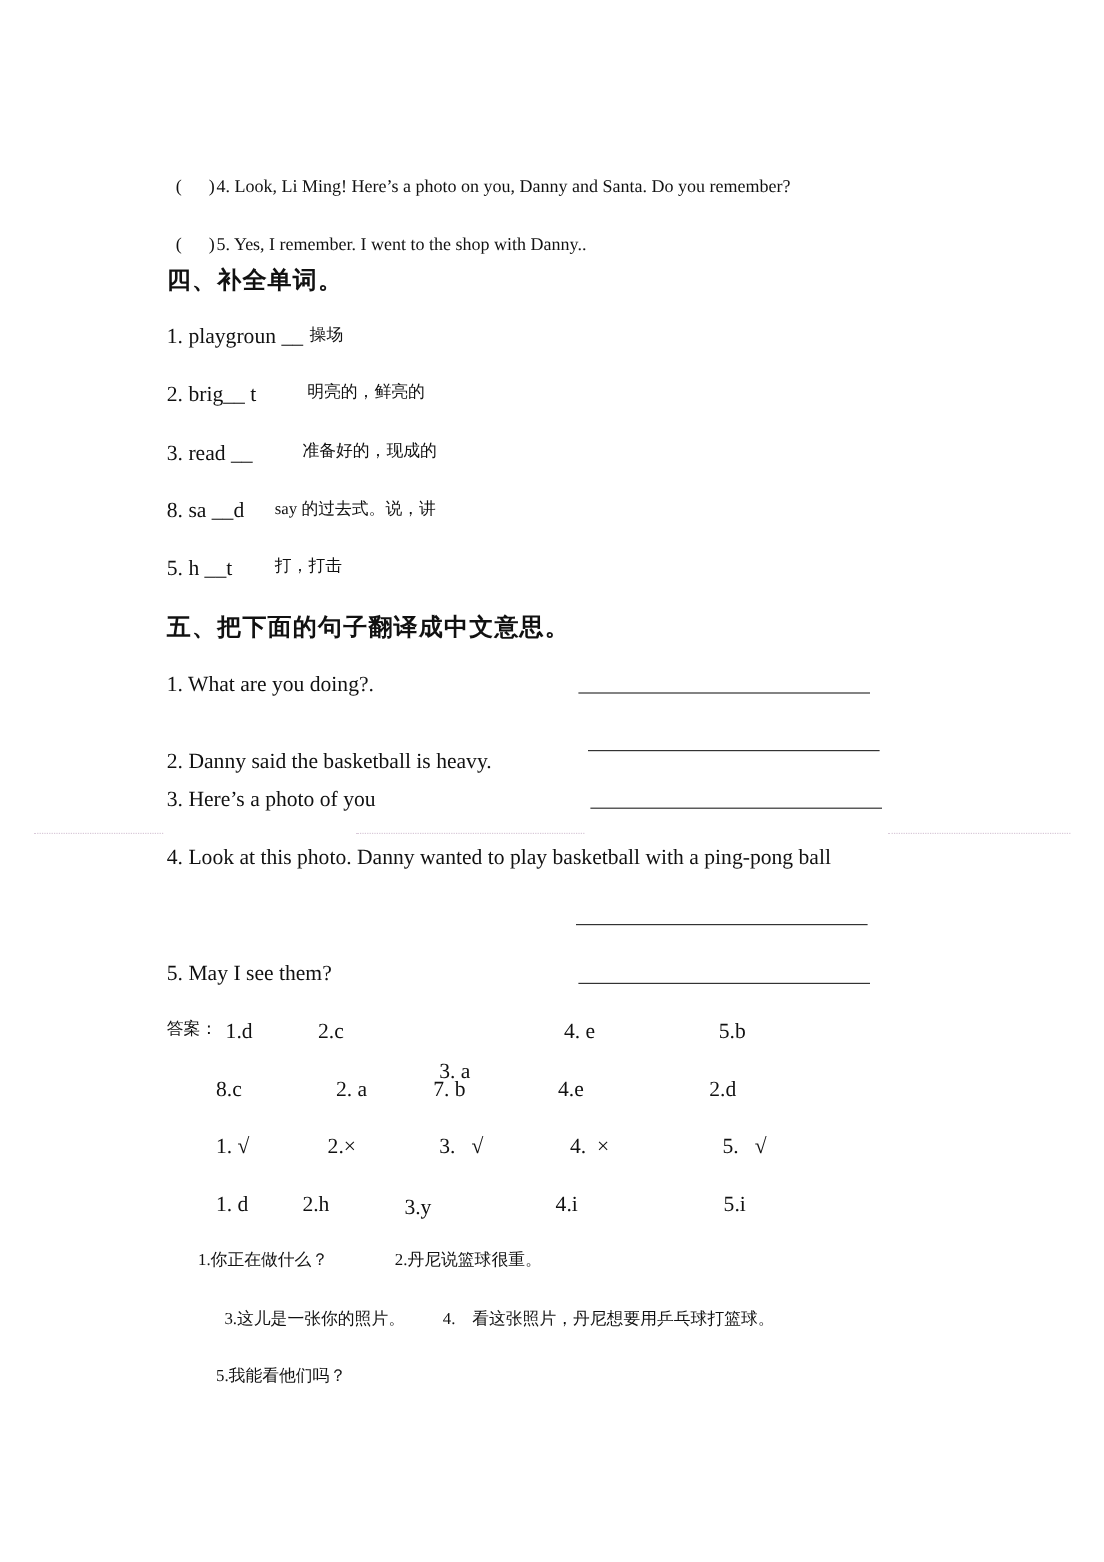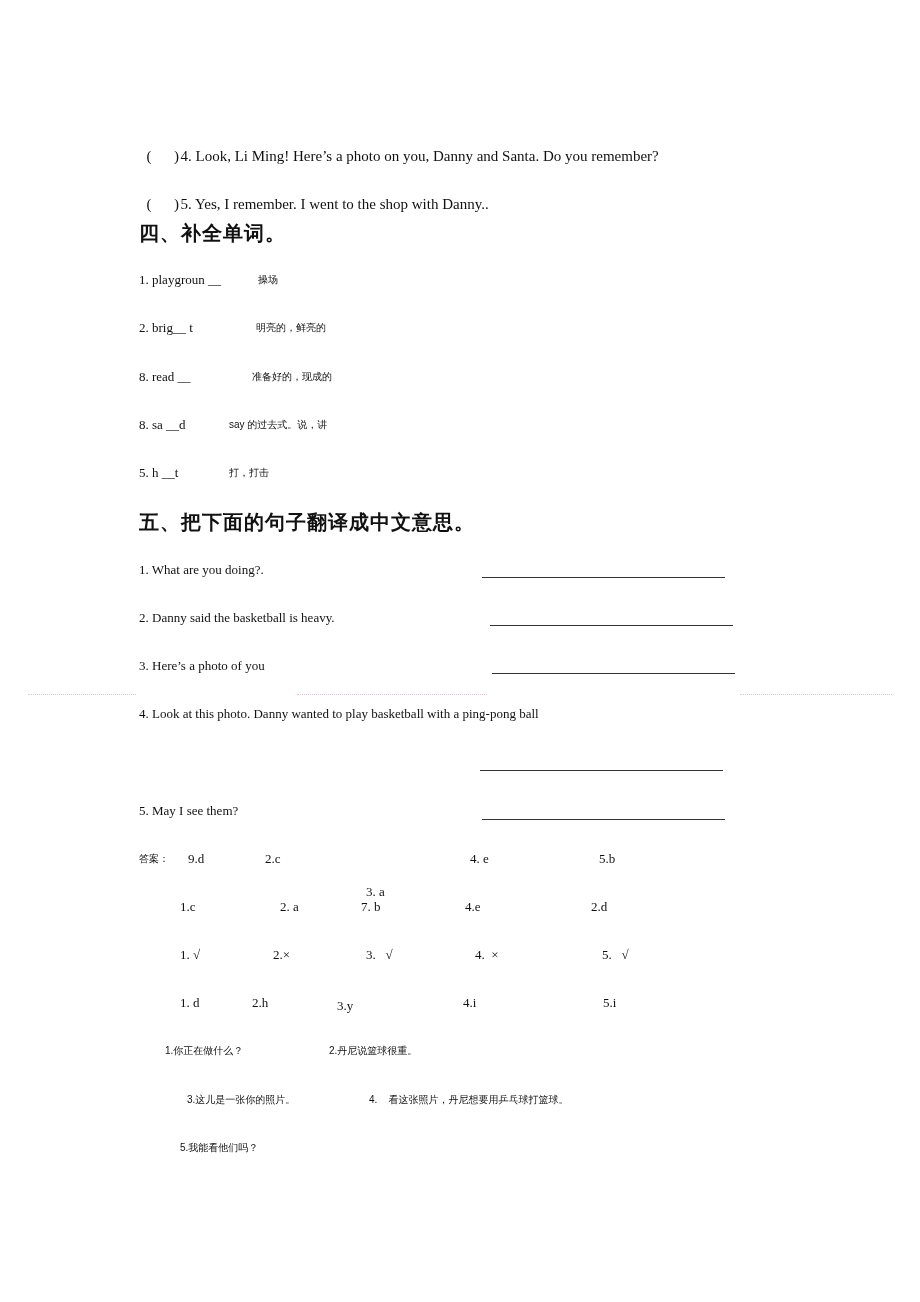--- a/index.html
+++ b/index.html
@@ -12,23 +12,23 @@
     position: absolute; left: 139px; font-size: 15px; line-height: 20px;
     white-space: pre;
   }
   .heading {
     position: absolute; left: 139px; font-size: 20px; line-height: 26px;
     font-weight: bold; font-family: "DejaVu Sans", sans-serif; letter-spacing: 1px;
   }
   .blank {
     position: absolute; height: 0; border-bottom: 1px solid #333;
   }
-  .abs { position: absolute; font-size: 13px; line-height: 20px; white-space: pre; }
+  .abs { position: absolute; font-size: 18px; line-height: 20px; white-space: pre; }
   .paren { display: inline-block; width: 34px; }
-  .cn { font-family: Liberation Sans, sans-serif; font-size: 10px; }
+  .cn { font-family: Liberation Serif, serif; font-size: 14px; }
   .page-break {
     position: absolute; top: 694px; height: 0;
     border-top: 1px dotted #d8c8d8;
   }
 </style>
 </head>
 <body>
 
 <div class="line" style="top:126px">
   <span class="paren">(      )</span><span>4. Look, Li Ming! Here’s a photo on you, Danny and Santa. Do you remember?</span>
@@ -38,58 +38,58 @@
 </div>
 
 <div class="heading" style="top:220px">四、补全单词。</div>
 
 <div class="abs" style="top:270px;left:139px">1. playgroun __</div>
 <div class="abs cn" style="top:270px;left:258px">操场</div>
 
 <div class="abs" style="top:318px;left:139px">2. brig__ t</div>
 <div class="abs cn" style="top:318px;left:256px">明亮的，鲜亮的</div>
 
-<div class="abs" style="top:367px;left:139px">8. read __</div>
+<div class="abs" style="top:367px;left:139px">3. read __</div>
 <div class="abs cn" style="top:367px;left:252px">准备好的，现成的</div>
 
 <div class="abs" style="top:415px;left:139px">8. sa __d</div>
 <div class="abs cn" style="top:415px;left:229px">say 的过去式。说，讲</div>
 
 <div class="abs" style="top:463px;left:139px">5. h __t</div>
 <div class="abs cn" style="top:463px;left:229px">打，打击</div>
 
 <div class="heading" style="top:509px">五、把下面的句子翻译成中文意思。</div>
 
 <div class="abs" style="top:560px;left:139px">1. What are you doing?.</div>
 <div class="blank" style="top:577px;left:482px;width:243px"></div>
 
-<div class="abs" style="top:608px;left:139px">2. Danny said the basketball is heavy.</div>
+<div class="abs" style="top:624px;left:139px">2. Danny said the basketball is heavy.</div>
 <div class="blank" style="top:625px;left:490px;width:243px"></div>
 
 <div class="abs" style="top:656px;left:139px">3. Here’s a photo of you</div>
 <div class="blank" style="top:673px;left:492px;width:243px"></div>
 
 <div class="page-break" style="left:28px;width:108px"></div>
 <div class="page-break" style="left:297px;width:190px"></div>
 <div class="page-break" style="left:740px;width:152px"></div>
 
 <div class="abs" style="top:704px;left:139px">4. Look at this photo. Danny wanted to play basketball with a ping-pong ball</div>
 <div class="blank" style="top:770px;left:480px;width:243px"></div>
 
 <div class="abs" style="top:801px;left:139px">5. May I see them?</div>
 <div class="blank" style="top:819px;left:482px;width:243px"></div>
 
 <div class="abs cn" style="top:849px;left:139px">答案：</div>
-<div class="abs" style="top:849px;left:188px">9.d</div>
+<div class="abs" style="top:849px;left:188px">1.d</div>
 <div class="abs" style="top:849px;left:265px">2.c</div>
 <div class="abs" style="top:882px;left:366px">3. a</div>
 <div class="abs" style="top:849px;left:470px">4. e</div>
 <div class="abs" style="top:849px;left:599px">5.b</div>
 
-<div class="abs" style="top:897px;left:180px">1.c</div>
+<div class="abs" style="top:897px;left:180px">8.c</div>
 <div class="abs" style="top:897px;left:280px">2. a</div>
 <div class="abs" style="top:897px;left:361px">7. b</div>
 <div class="abs" style="top:897px;left:465px">4.e</div>
 <div class="abs" style="top:897px;left:591px">2.d</div>
 
 <div class="abs" style="top:945px;left:180px">1. √</div>
 <div class="abs" style="top:945px;left:273px">2.×</div>
 <div class="abs" style="top:945px;left:366px">3.   √</div>
 <div class="abs" style="top:945px;left:475px">4.  ×</div>
 <div class="abs" style="top:945px;left:602px">5.   √</div>

